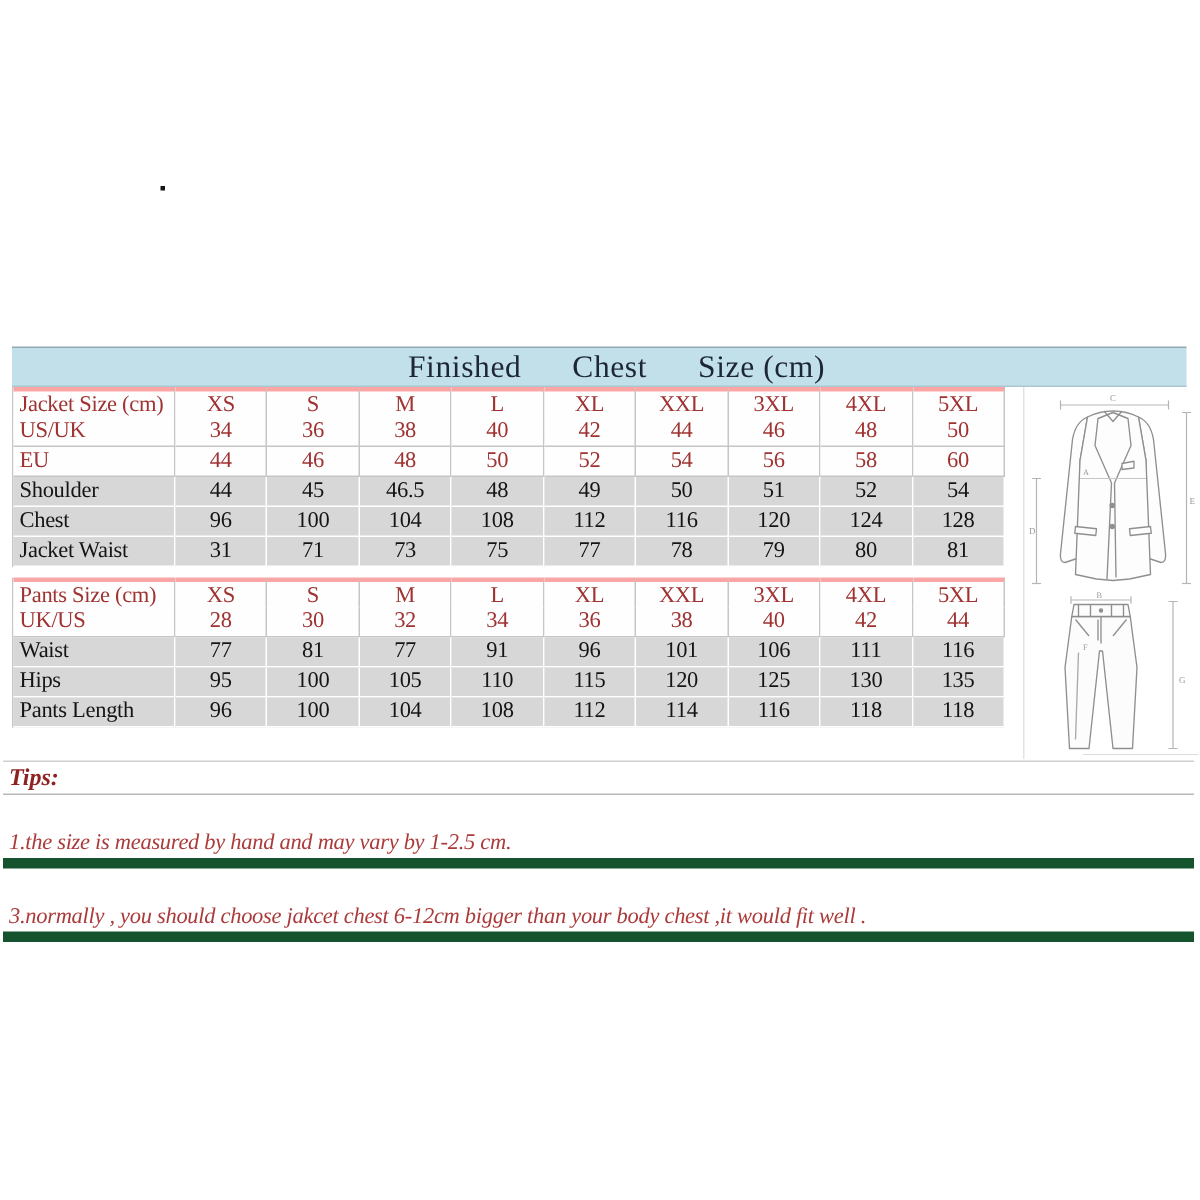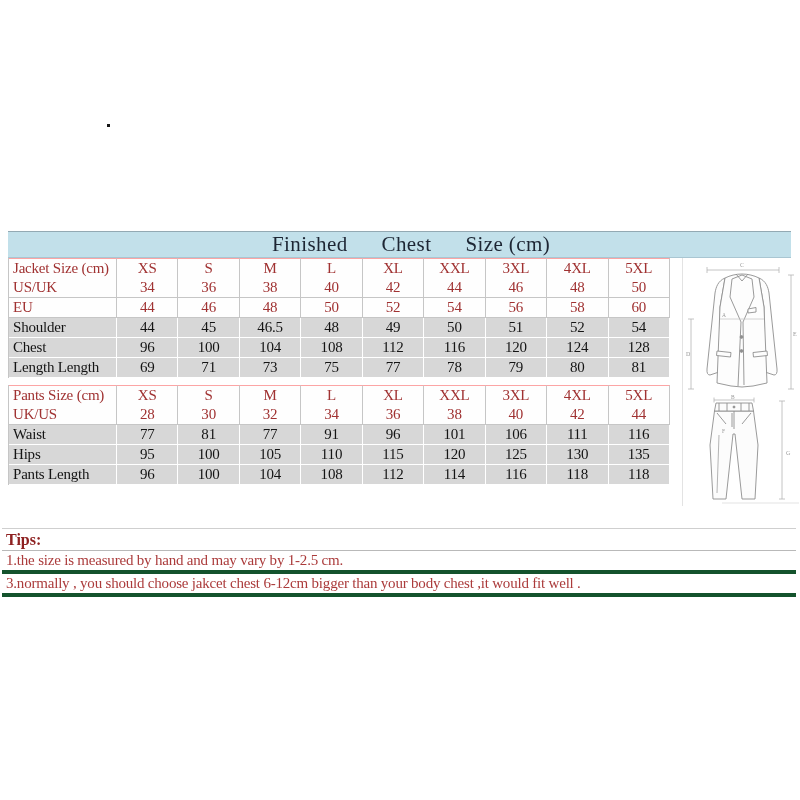--- a/index.html
+++ b/index.html
@@ -19,39 +19,39 @@
   }
   .size-table{position:absolute;left:8px;width:661px;border-left:1px solid #c6c6c6;}
   #jacket-table{top:258px;}
   #pants-table{top:385px;}
   .t-row{display:flex;height:20px;line-height:19px;font-size:15px;}
   .t-row .cell{
     flex:1;text-align:center;box-sizing:border-box;letter-spacing:-0.2px;
     border-right:1px solid #c6c6c6;border-bottom:1px solid #c6c6c6;background:#fefefe;
   }
   .t-row .cell.label{flex:0 0 108px;text-align:left;padding-left:4px;}
-  .t-row.hdr .cell{border-top:1px solid #fca5a5;height:36px;}
+  .t-row.hdr .cell{border-top:3px solid #fca5a5;height:36px;}
   .t-row.red .cell{color:#a03232;}
   .t-row.gray .cell{
     color:#141414;background:#d7d7d7;
     border-right:1px solid #ffffff;border-bottom:1px solid #ffffff;
   }
   .v-divider{position:absolute;left:682px;top:258px;width:1px;height:248px;background:#e3e3e3;}
   .illus{position:absolute;}
   #jacket-illus{left:686px;top:259px;width:112px;height:137px;}
   #pants-illus{left:687px;top:393px;width:112px;height:116px;}
-  .tips{position:absolute;left:2px;top:528px;width:794px;}
+  .tips{position:absolute;left:2px;top:507px;width:794px;font-style:italic;}
   .tips-h{
     height:21px;line-height:21px;font-weight:bold;color:#8e2121;font-size:16px;
     border-top:1px solid #cfcfcf;border-bottom:1px solid #b9b9b9;padding-left:4px;
   }
   .tip{
     height:19px;line-height:18px;font-size:15px;color:#ab3b3b;
-    border-bottom:4px solid #14532d;padding-left:4px;letter-spacing:-0.2px;
-    white-space:nowrap;overflow:hidden;
+    border-bottom:7px solid #14532d;padding-left:4px;letter-spacing:-0.2px;
+    white-space:nowrap;overflow:hidden;margin-top:23px;
   }
   svg text{font-family:"Liberation Serif",serif;fill:#9a9a9a;stroke:none;}
 </style>
 </head>
 <body>
 
 <div class="canvas">
 
   <div class="speck"></div>
 
@@ -120,22 +120,22 @@
         <div class="cell">100</div>
         <div class="cell">104</div>
         <div class="cell">108</div>
         <div class="cell">112</div>
         <div class="cell">116</div>
         <div class="cell">120</div>
         <div class="cell">124</div>
         <div class="cell">128</div>
       </div>
       <div class="t-row gray">
-        <div class="cell label">Length Length</div>
-        <div class="cell">69</div>
+        <div class="cell label">Jacket Waist</div>
+        <div class="cell">31</div>
         <div class="cell">71</div>
         <div class="cell">73</div>
         <div class="cell">75</div>
         <div class="cell">77</div>
         <div class="cell">78</div>
         <div class="cell">79</div>
         <div class="cell">80</div>
         <div class="cell">81</div>
       </div>
     </div>

